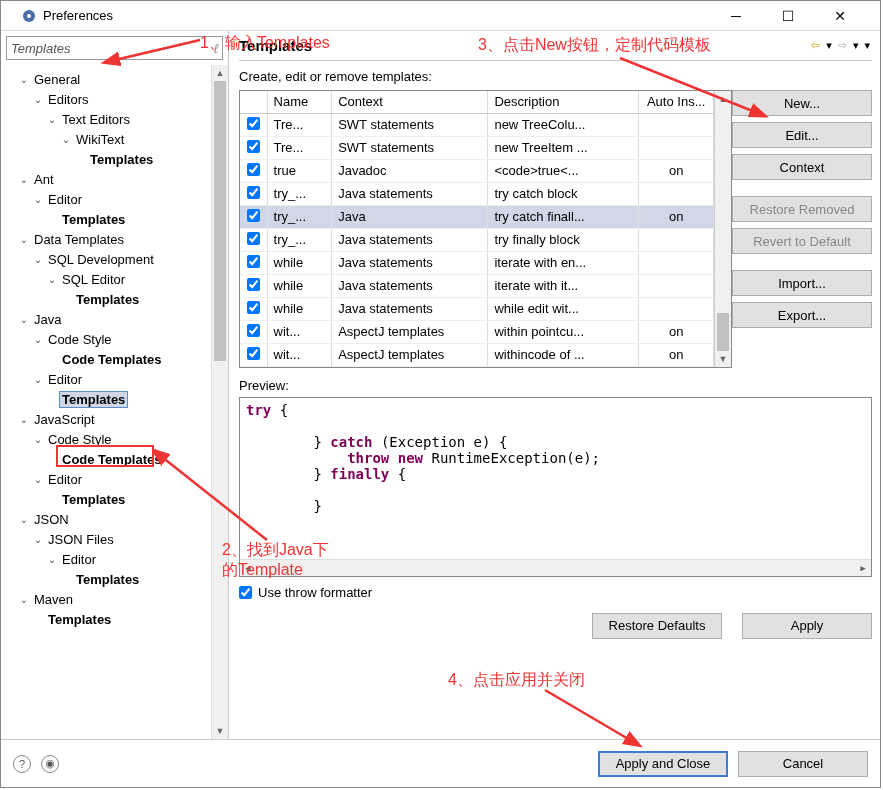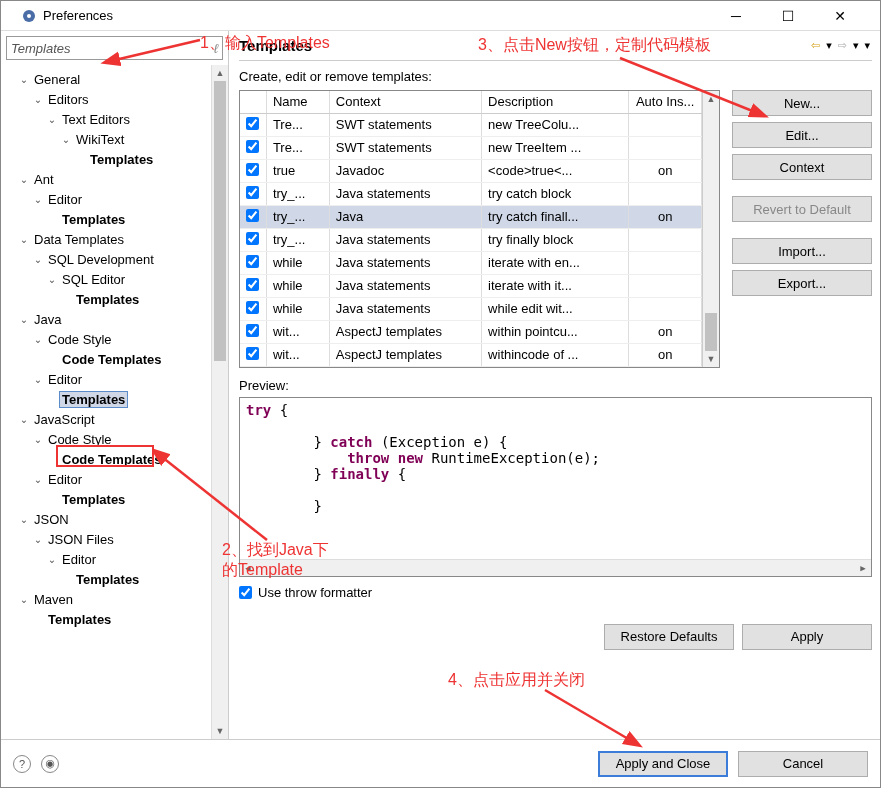--- a/index.html
+++ b/index.html
@@ -25,21 +25,21 @@
 .tree-label { padding: 1px 3px; }
 .tree-label.bold { font-weight: bold; }
 .tree-label.selected { background: #d0d8e8; border: 1px solid #5b8bc8; padding: 0 2px; }
 .indent-1 { padding-left: 14px; } .indent-2 { padding-left: 28px; } .indent-3 { padding-left: 42px; } .indent-4 { padding-left: 56px; } .indent-5 { padding-left: 70px; }
 .right-panel { flex: 1; display: flex; flex-direction: column; padding: 6px 8px 0 10px; position: relative; }
 .page-header { display: flex; align-items: center; border-bottom: 1px solid #ccc; padding-bottom: 6px; margin-bottom: 8px; }
 .page-header h2 { font-size: 15px; font-weight: 600; flex: 1; }
 .nav-arrows { display: flex; gap: 2px; align-items: center; font-size: 11px; }
 .nav-arrow { cursor: pointer; padding: 0 2px; }
 .section-label { margin-bottom: 6px; }
-.table-btn-row { display: flex; gap: 12px; }
+.table-btn-row { display: flex; }
 .table-area { flex: 1; display: flex; }
 .table-container { border: 1px solid #888; flex: 1; position: relative; }
 .table-scroll { position: absolute; right: 0; top: 0; bottom: 0; width: 17px; background: #f0f0f0; border-left: 1px solid #ccc; }
 .table-scroll .thumb { position: absolute; top: 16px; left: 2px; right: 2px; height: 60px; background: #c1c1c1; }
 .table-scroll .thumb.bottom { top: auto; bottom: 16px; height: 38px; }
 .table-scroll .arrow { position: absolute; left: 0; right: 0; height: 16px; display: flex; align-items: center; justify-content: center; font-size: 9px; color: #666; }
 table { border-collapse: collapse; width: calc(100% - 17px); }
 th, td { text-align: left; padding: 3px 6px; border-right: 1px solid #ddd; font-weight: normal; height: 22px; white-space: nowrap; overflow: hidden; }
 th { background: #fff; border-bottom: 1px solid #ccc; }
 td { border-bottom: 1px solid #eee; }
@@ -49,21 +49,21 @@
 .chk { width: 13px; height: 13px; }
 .btn-col { width: 140px; display: flex; flex-direction: column; gap: 6px; }
 .btn { height: 26px; border: 1px solid #adadad; background: #e1e1e1; cursor: pointer; font-size: 13px; display: flex; align-items: center; justify-content: center; }
 .btn.disabled { color: #888; }
 .preview-label { margin-top: 10px; margin-bottom: 4px; }
 .preview-box { border: 1px solid #888; height: 180px; position: relative; padding: 4px 6px; font-family: Consolas, monospace; font-size: 14px; overflow: hidden; }
 .code-kw { color: #7f0055; font-weight: bold; }
 .hscroll { position: absolute; bottom: 0; left: 0; right: 0; height: 17px; background: #f0f0f0; border-top: 1px solid #ddd; }
 .hscroll .arrow { position: absolute; top: 0; bottom: 0; width: 16px; display: flex; align-items: center; justify-content: center; font-size: 9px; color: #666; }
 .checkbox-row { display: flex; align-items: center; gap: 6px; margin-top: 8px; }
-.bottom-btns { display: flex; justify-content: flex-end; gap: 8px; margin-top: 24px; padding-bottom: 8px; }
+.bottom-btns { display: flex; justify-content: flex-end; gap: 20px; margin-top: 13px; padding-bottom: 8px; }
 .bottom-btns .btn { width: 130px; }
 .footer { border-top: 1px solid #ccc; height: 48px; display: flex; align-items: center; padding: 0 12px; }
 .footer-icons { display: flex; gap: 10px; flex: 1; }
 .footer-icon { width: 18px; height: 18px; border: 1px solid #888; border-radius: 50%; display: flex; align-items: center; justify-content: center; font-size: 11px; color: #555; cursor: pointer; }
 .footer-btns { display: flex; gap: 10px; }
 .footer-btns .btn { width: 130px; }
 .btn.primary { border: 2px solid #3b7dd8; }
 
 .anno { position: absolute; color: #e33; font-size: 16px; pointer-events: none; z-index: 100; }
 .arrow-svg { position: absolute; pointer-events: none; z-index: 99; }
@@ -323,20 +323,21 @@
               <div class="thumb bottom"></div>
               <div class="arrow" style="bottom:0">▼</div>
             </div>
           </div>
         </div>
         <div class="btn-col">
           <div class="btn">New...</div>
           <div class="btn">Edit...</div>
           <div class="btn">Context</div>
           <div style="height:4px"></div>
+          <div class="btn disabled">Restore Removed</div>
           <div class="btn disabled">Revert to Default</div>
           <div style="height:4px"></div>
           <div class="btn">Import...</div>
           <div class="btn">Export...</div>
         </div>
       </div>
       <div class="preview-label">Preview:</div>
       <div class="preview-box">
 <span class="code-kw">try</span> {<br><br>
 &nbsp;&nbsp;&nbsp;&nbsp;&nbsp;&nbsp;&nbsp;&nbsp;} <span class="code-kw">catch</span> (Exception e) {<br>

